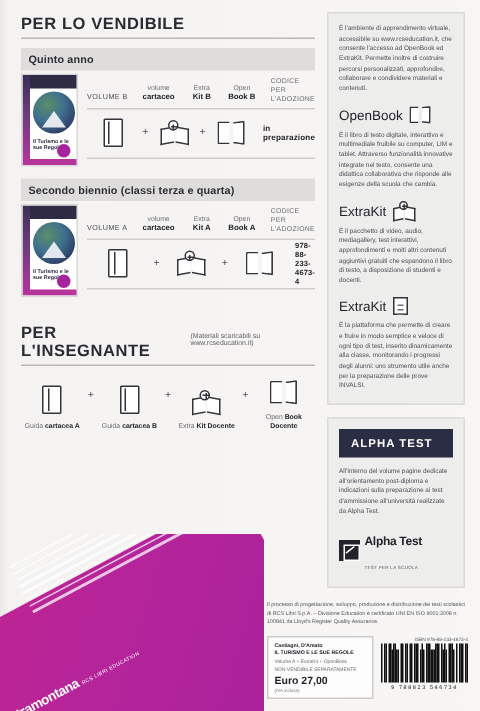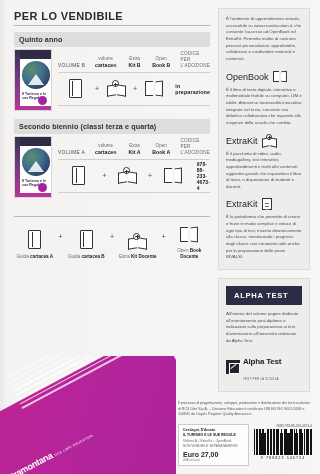--- a/index.html
+++ b/index.html
@@ -374,20 +374,24 @@
               <span class="half l"></span>
                 <span class="half r"></span>
             </span>
           </div>
           <div class="isbn">978-88-233-4673-4</div>
         </div>
       </div>
     </div>
 
     <div style="margin-top:10px">
+      <div class="teach-head">
+        <div class="sec-title" style="padding-bottom:0">PER L'INSEGNANTE</div>
+        <div class="teach-note">(Materiali scaricabili su www.rcseducation.it)</div>
+      </div>
       <div class="sec-rule" style="margin-top:3px"></div>
 
       <div class="teach-row">
         <div class="tcell">
           <span class="gl gl-book-closed"></span>
           <span class="lbl"><span>Guida</span>
             <b>cartacea A</b></span>
         </div>
         <div class="plus" style="align-self:center;margin-bottom:14px">+</div>
         <div class="tcell">

